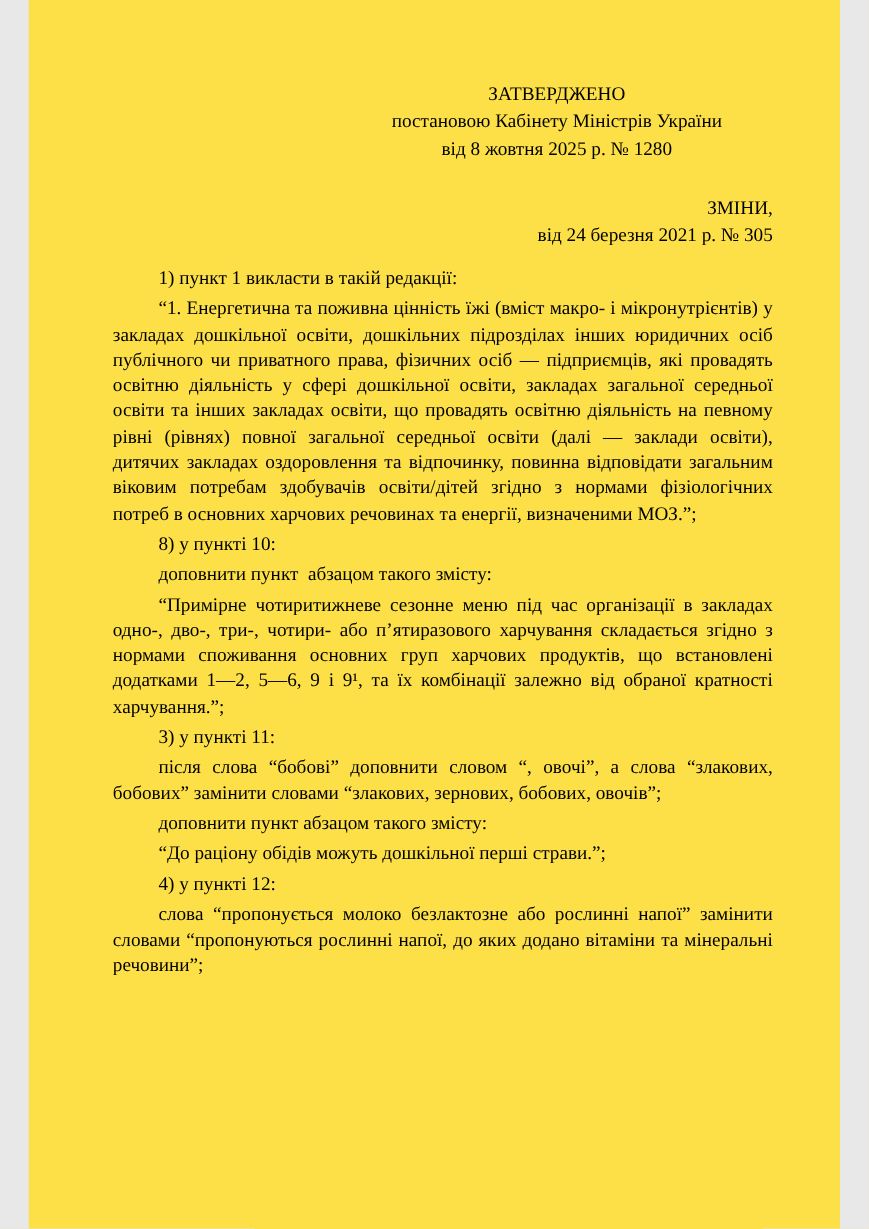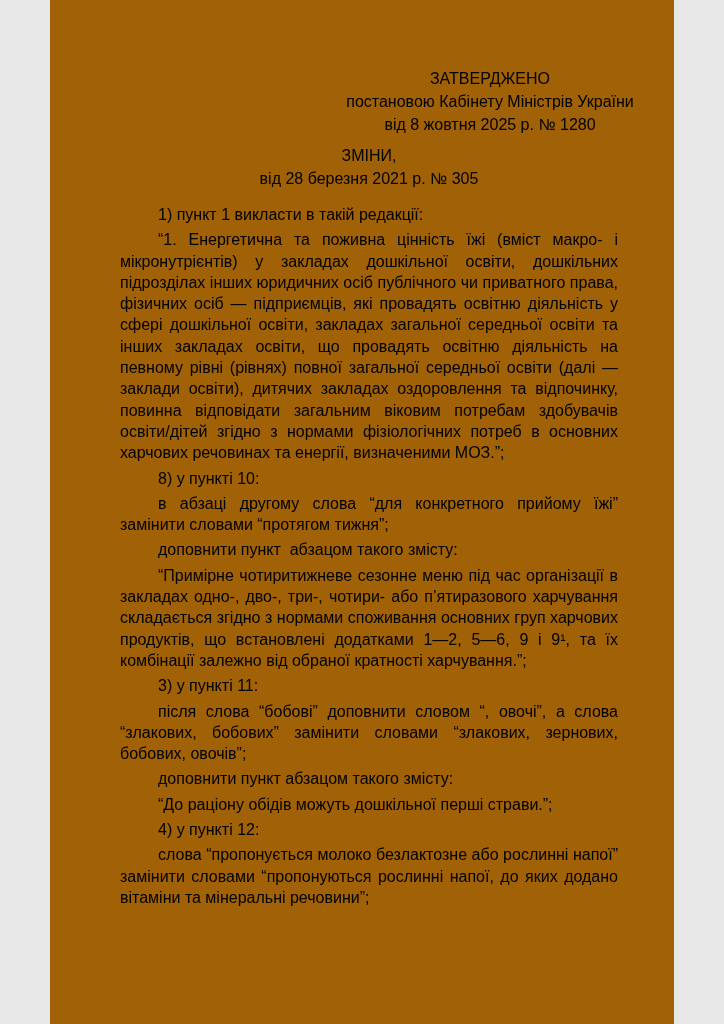--- a/index.html
+++ b/index.html
@@ -1,38 +1,38 @@
 <!DOCTYPE html>
 <html><head>
 <meta charset="utf-8">
 <style>
   html, body { margin: 0; padding: 0; background: #e8e8e8; }
   .page {
     position: relative;
-    width: 624px;
+    width: 676px;
     height: 1024px;
     margin: 0 auto;
-    background: #a16207;
+    background: #fde047;
     box-sizing: border-box;
     padding: 67px 56px 0 70px;
-    font-family: Liberation Sans, sans-serif;
+    font-family: Liberation Serif, serif;
     font-size: 16px;
     line-height: 21.3px;
     color: #000000;
     overflow: hidden;
   }
   .approval-block {
     width: 360px;
     margin-left: 190px;
     text-align: center;
     line-height: 23px;
   }
   .doc-title {
-    margin-top: 8px;
-    text-align: center;
+    margin-top: 26px;
+    text-align: right;
     line-height: 23px;
   }
   .body-text { margin-top: 14px; }
   p.doc-para {
     margin: 4px 0 0 0;
     text-align: justify;
     text-indent: 38px;
     white-space: pre-wrap;
   }
   p.doc-para:first-child { margin-top: 0; }
@@ -43,28 +43,27 @@
 <div class="page">
 
   <div class="approval-block">
     <div>ЗАТВЕРДЖЕНО</div>
     <div>постановою Кабінету Міністрів України</div>
     <div>від 8 жовтня 2025 р. № 1280</div>
   </div>
 
   <div class="doc-title">
     <div>ЗМІНИ,</div>
-    <div>від 28 березня 2021 р. № 305</div>
+    <div>від 24 березня 2021 р. № 305</div>
   </div>
 
   <div class="body-text">
     <p class="doc-para">1) пункт 1 викласти в такій редакції:</p>
     <p class="doc-para">“1. Енергетична та поживна цінність їжі (вміст макро- і мікронутрієнтів) у закладах дошкільної освіти, дошкільних підрозділах інших юридичних осіб публічного чи приватного права, фізичних осіб — підприємців, які провадять освітню діяльність у сфері дошкільної освіти, закладах загальної середньої освіти та інших закладах освіти, що провадять освітню діяльність на певному рівні (рівнях) повної загальної середньої освіти (далі — заклади освіти), дитячих закладах оздоровлення та відпочинку, повинна відповідати загальним віковим потребам здобувачів освіти/дітей згідно з нормами фізіологічних потреб в основних харчових речовинах та енергії, визначеними МОЗ.”;</p>
     <p class="doc-para">8) у пункті 10:</p>
-    <p class="doc-para">в абзаці другому слова “для конкретного прийому їжі” замінити словами “протягом тижня”;</p>
     <p class="doc-para">доповнити пункт  абзацом такого змісту:</p>
     <p class="doc-para">“Примірне чотиритижневе сезонне меню під час організації в закладах одно-, дво-, три-, чотири- або п’ятиразового харчування складається згідно з нормами споживання основних груп харчових продуктів, що встановлені додатками 1—2, 5—6, 9 і 9¹, та їх комбінації залежно від обраної кратності харчування.”;</p>
     <p class="doc-para">3) у пункті 11:</p>
     <p class="doc-para">після слова “бобові” доповнити словом “, овочі”, а слова “злакових, бобових” замінити словами “злакових, зернових, бобових, овочів”;</p>
     <p class="doc-para">доповнити пункт абзацом такого змісту:</p>
     <p class="doc-para">“До раціону обідів можуть дошкільної перші страви.”;</p>
     <p class="doc-para">4) у пункті 12:</p>
     <p class="doc-para">слова “пропонується молоко безлактозне або рослинні напої” замінити словами “пропонуються рослинні напої, до яких додано вітаміни та мінеральні речовини”;</p>
   </div>
 

